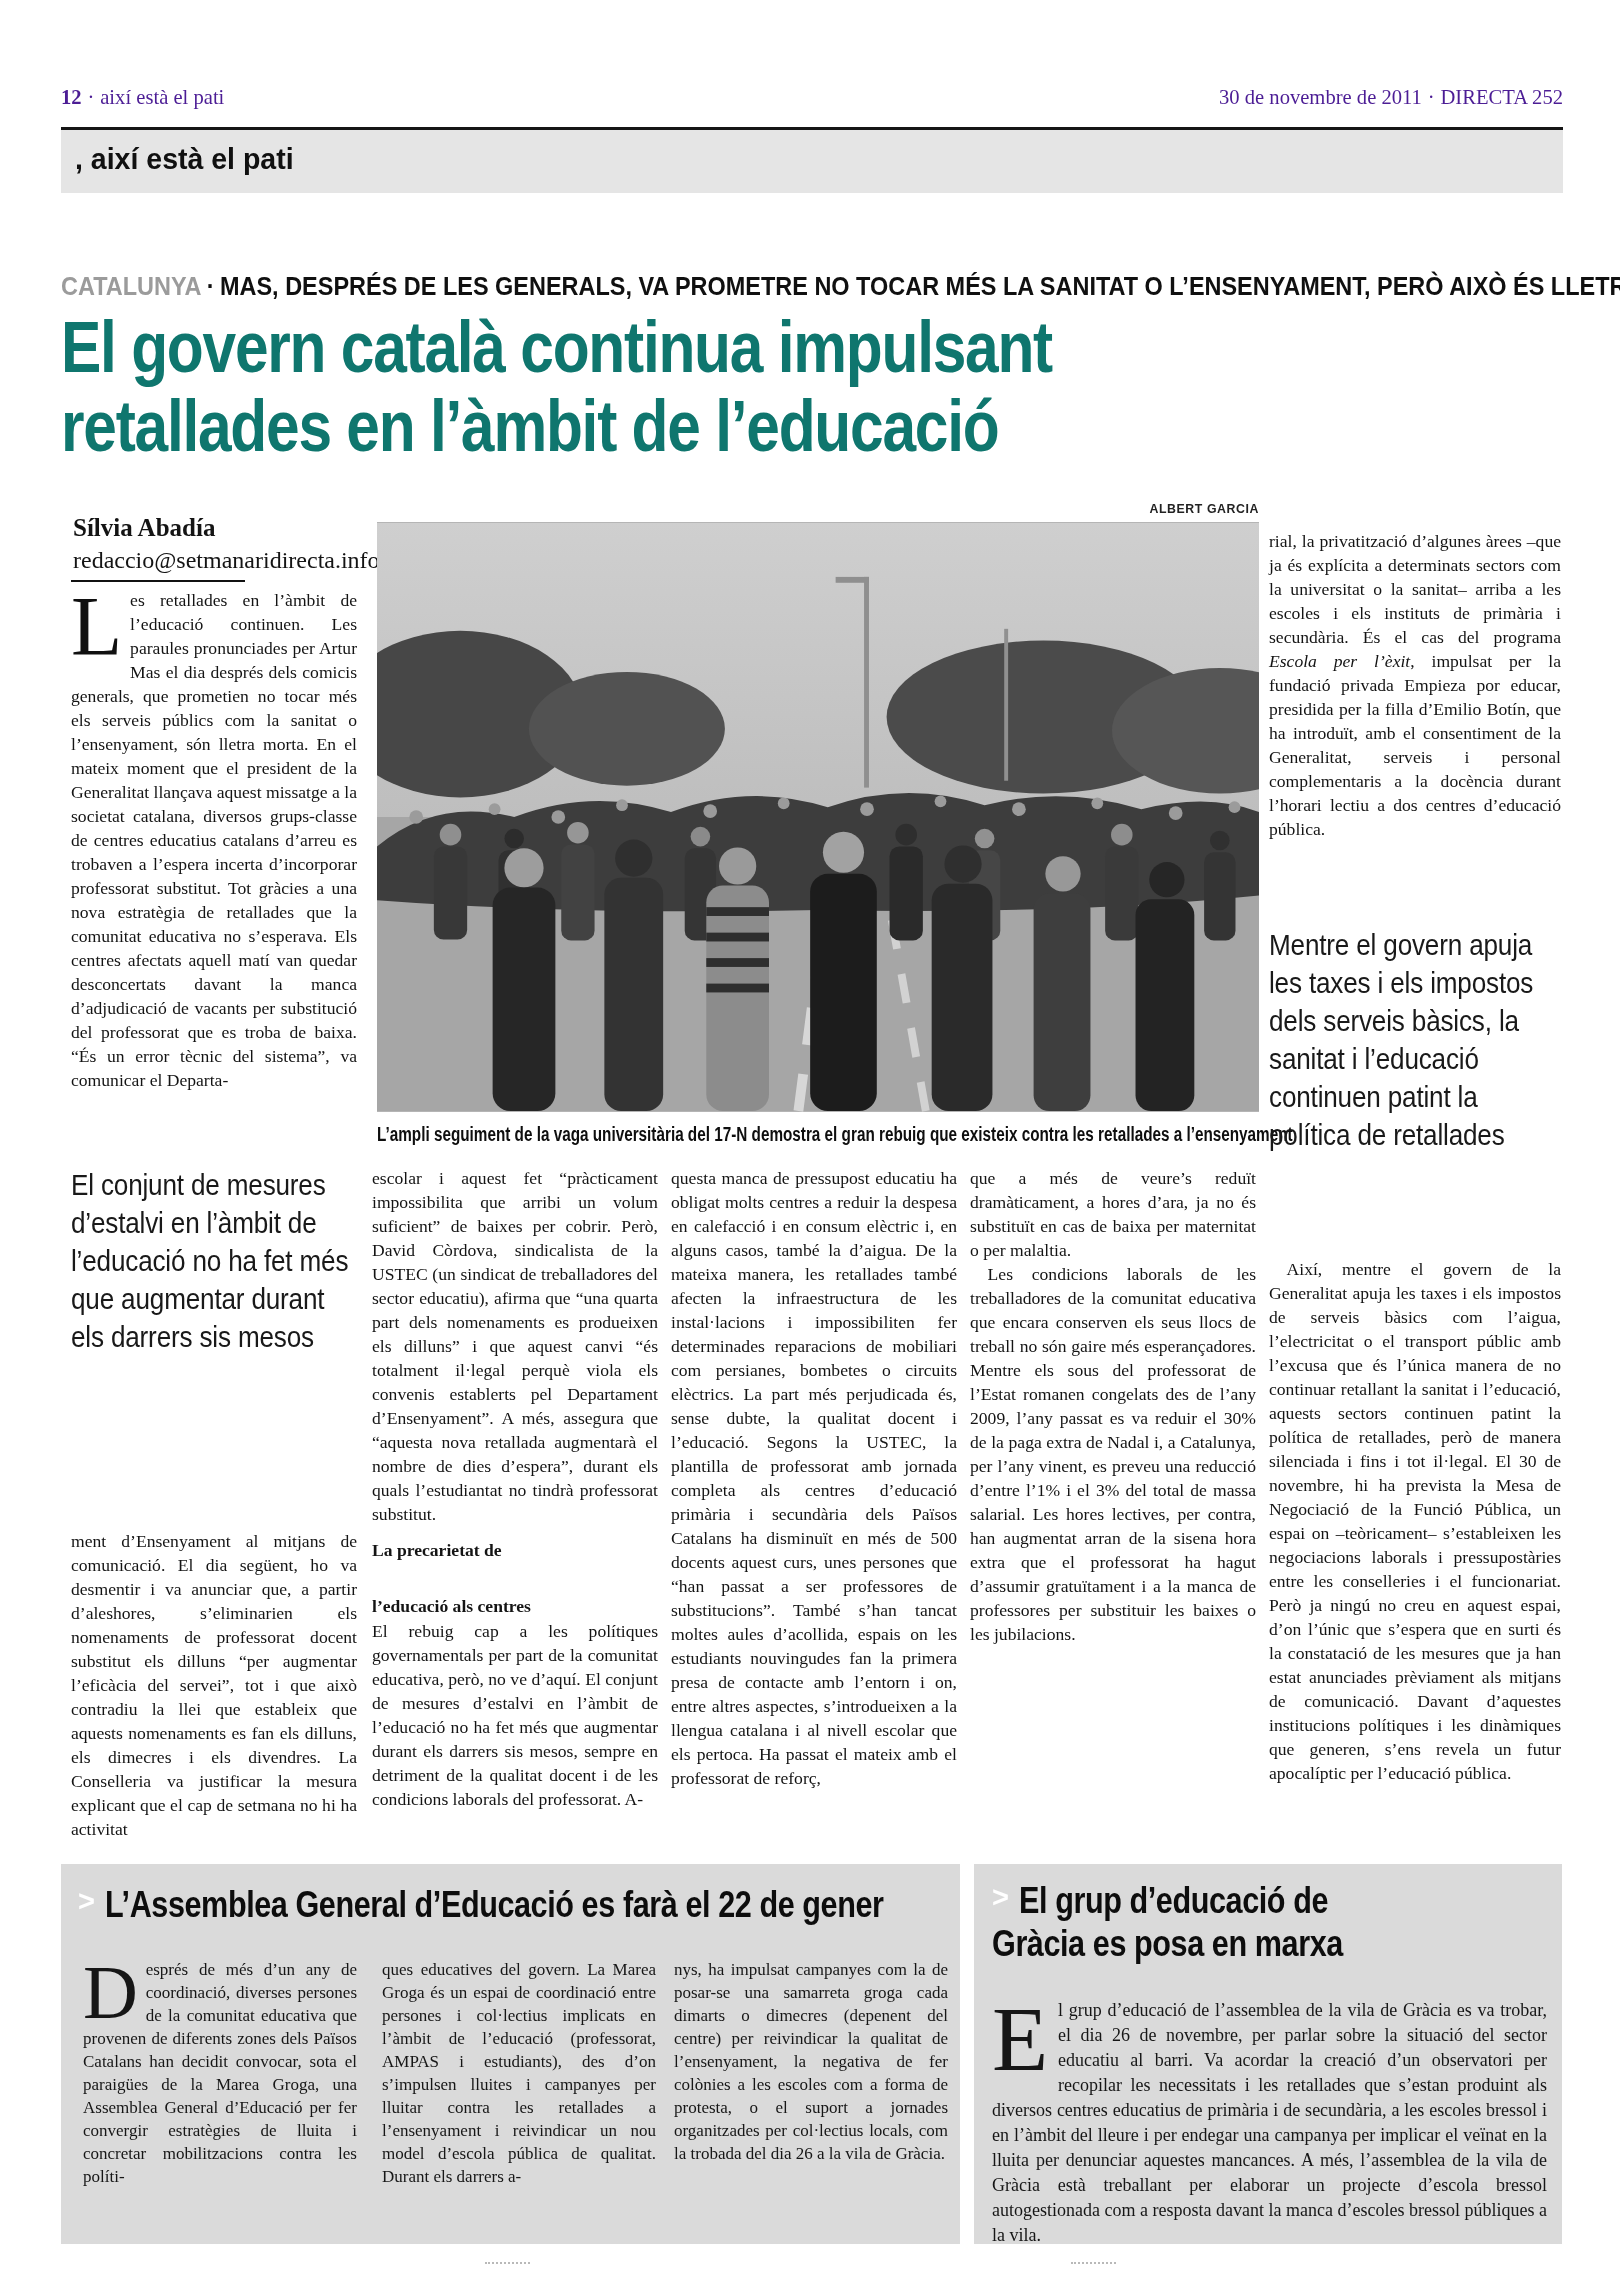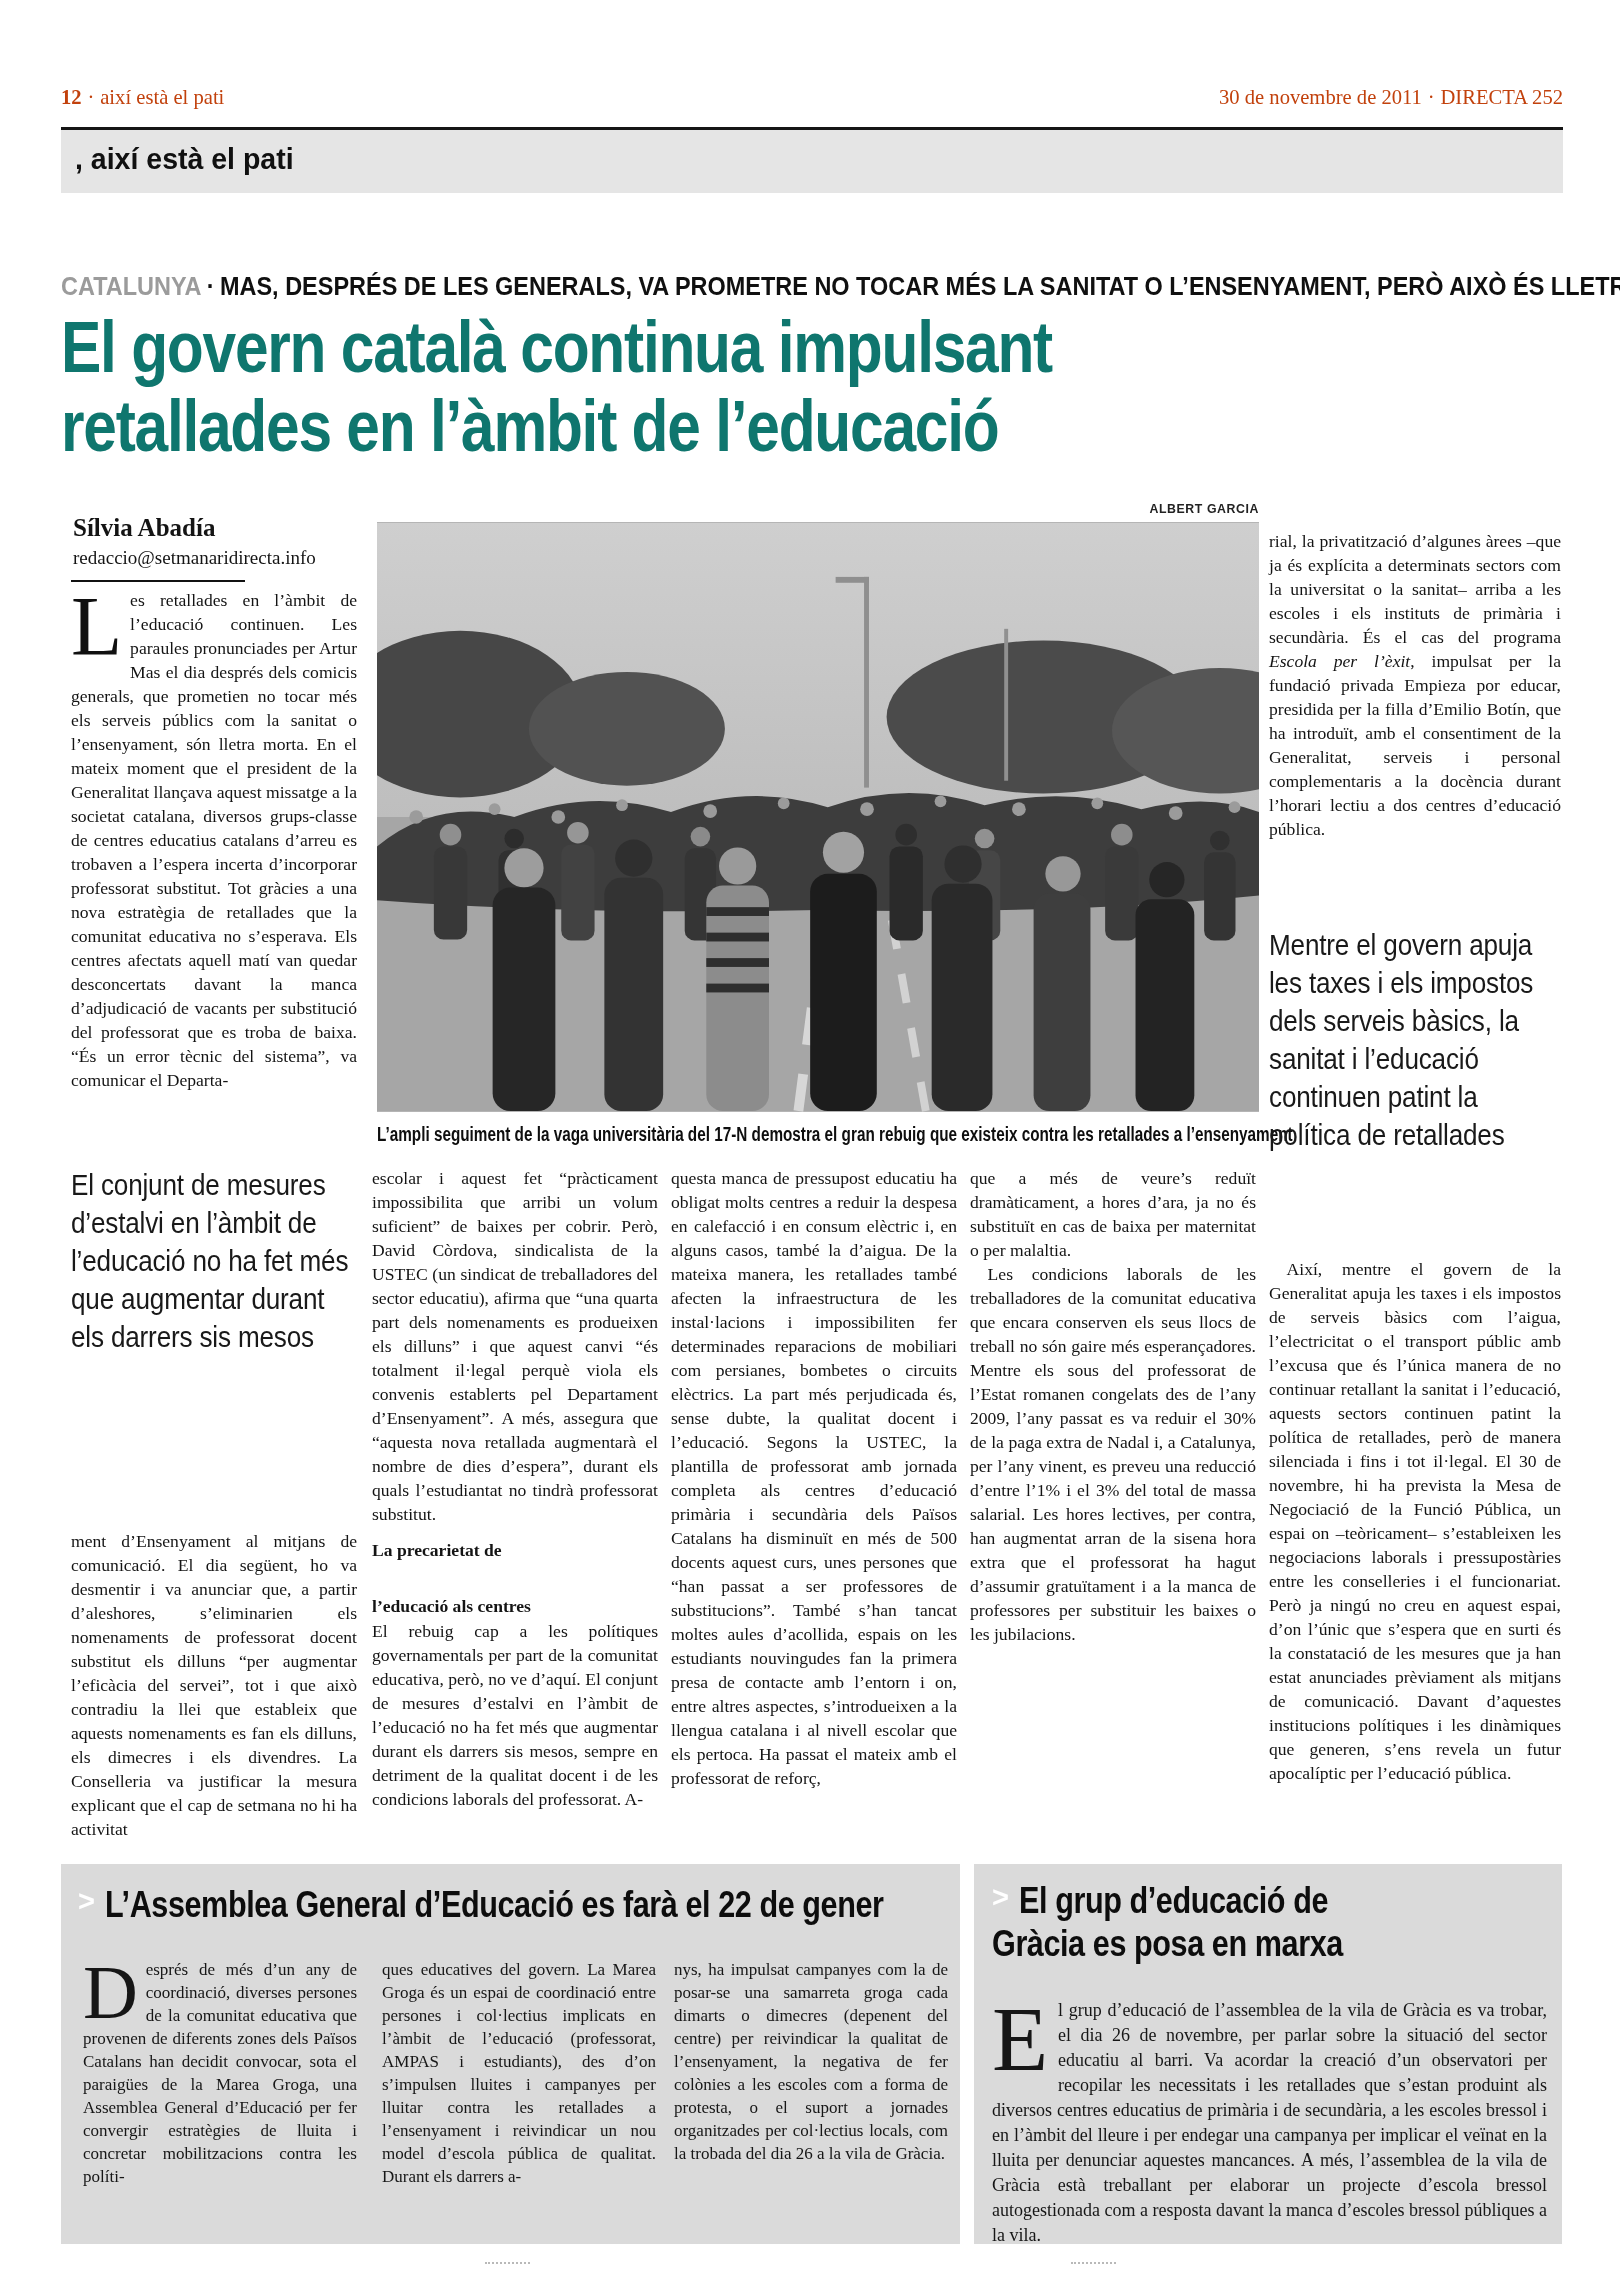--- a/index.html
+++ b/index.html
@@ -1,21 +1,21 @@
 <!DOCTYPE html>
 <html><head>
 <meta charset="utf-8">
 <style>
   html,body { margin:0; padding:0; background:#ffffff; }
   .page { position:relative; width:1620px; height:2293px; background:#fff; overflow:hidden;
           font-family:"Liberation Serif", serif; color:#141414; }
 
   
   .topline { position:absolute; top:86px; left:61px; width:1502px; display:flex;
-             justify-content:space-between; font-size:20.6px; color:#c2410c; }
+             justify-content:space-between; font-size:20.6px; color:#4c1d95; }
   .topline .pgnum { font-weight:bold; }
   .topline .sep { padding:0 5.9px; }
   .rule-top { position:absolute; top:127px; left:61px; width:1502px; height:2.9px; background:#151515; }
   .banner { position:absolute; top:130px; left:61px; width:1502px; height:63px; background:#e5e5e5; }
   .banner-label { position:absolute; left:13.7px; top:11.8px; font-family:"Liberation Sans", sans-serif;
                   font-weight:bold; font-size:30px; color:#101010; white-space:nowrap;
                   transform:scaleX(.95); transform-origin:left top; }
 
   
   .kicker { position:absolute; top:272px; left:61px; white-space:nowrap;
@@ -23,21 +23,21 @@
             transform:scaleX(.92); transform-origin:left top; color:#101010; }
   .kicker .loc { color:#9b9b9b; }
   .kicker .ksep { padding:0 5.9px; }
   .headline { position:absolute; left:61px; top:308px; color:#0f766e; }
   .headline div { font-family:"Liberation Sans", sans-serif; font-weight:bold; font-size:72px;
                   line-height:79px; letter-spacing:-1.5px; white-space:nowrap;
                   transform:scaleX(.84); transform-origin:left top; }
 
   
   .byline-name { position:absolute; left:73px; top:514px; font-weight:bold; font-size:25px; }
-  .byline-email { position:absolute; left:73px; top:547px; font-size:19px; }
+  .byline-email { position:absolute; left:73px; top:547px; font-size:24px; }
   .byline-rule { position:absolute; left:71px; top:580px; width:174px; height:2px; background:#111; }
 
   
   .photo-wrap { position:absolute; left:377px; top:522px; width:882px; height:590px; background:#b5b5b5; }
   .photo-wrap svg { display:block; }
   .credit { position:absolute; left:377px; top:502px; width:882px; text-align:right;
             font-family:"Liberation Sans", sans-serif; font-weight:bold; font-size:12.3px;
             letter-spacing:0.6px; color:#222; }
   .caption { position:absolute; left:377px; top:1123px; font-family:"Liberation Sans", sans-serif;
              font-weight:bold; font-size:19.6px; white-space:nowrap; color:#0e0e0e;

